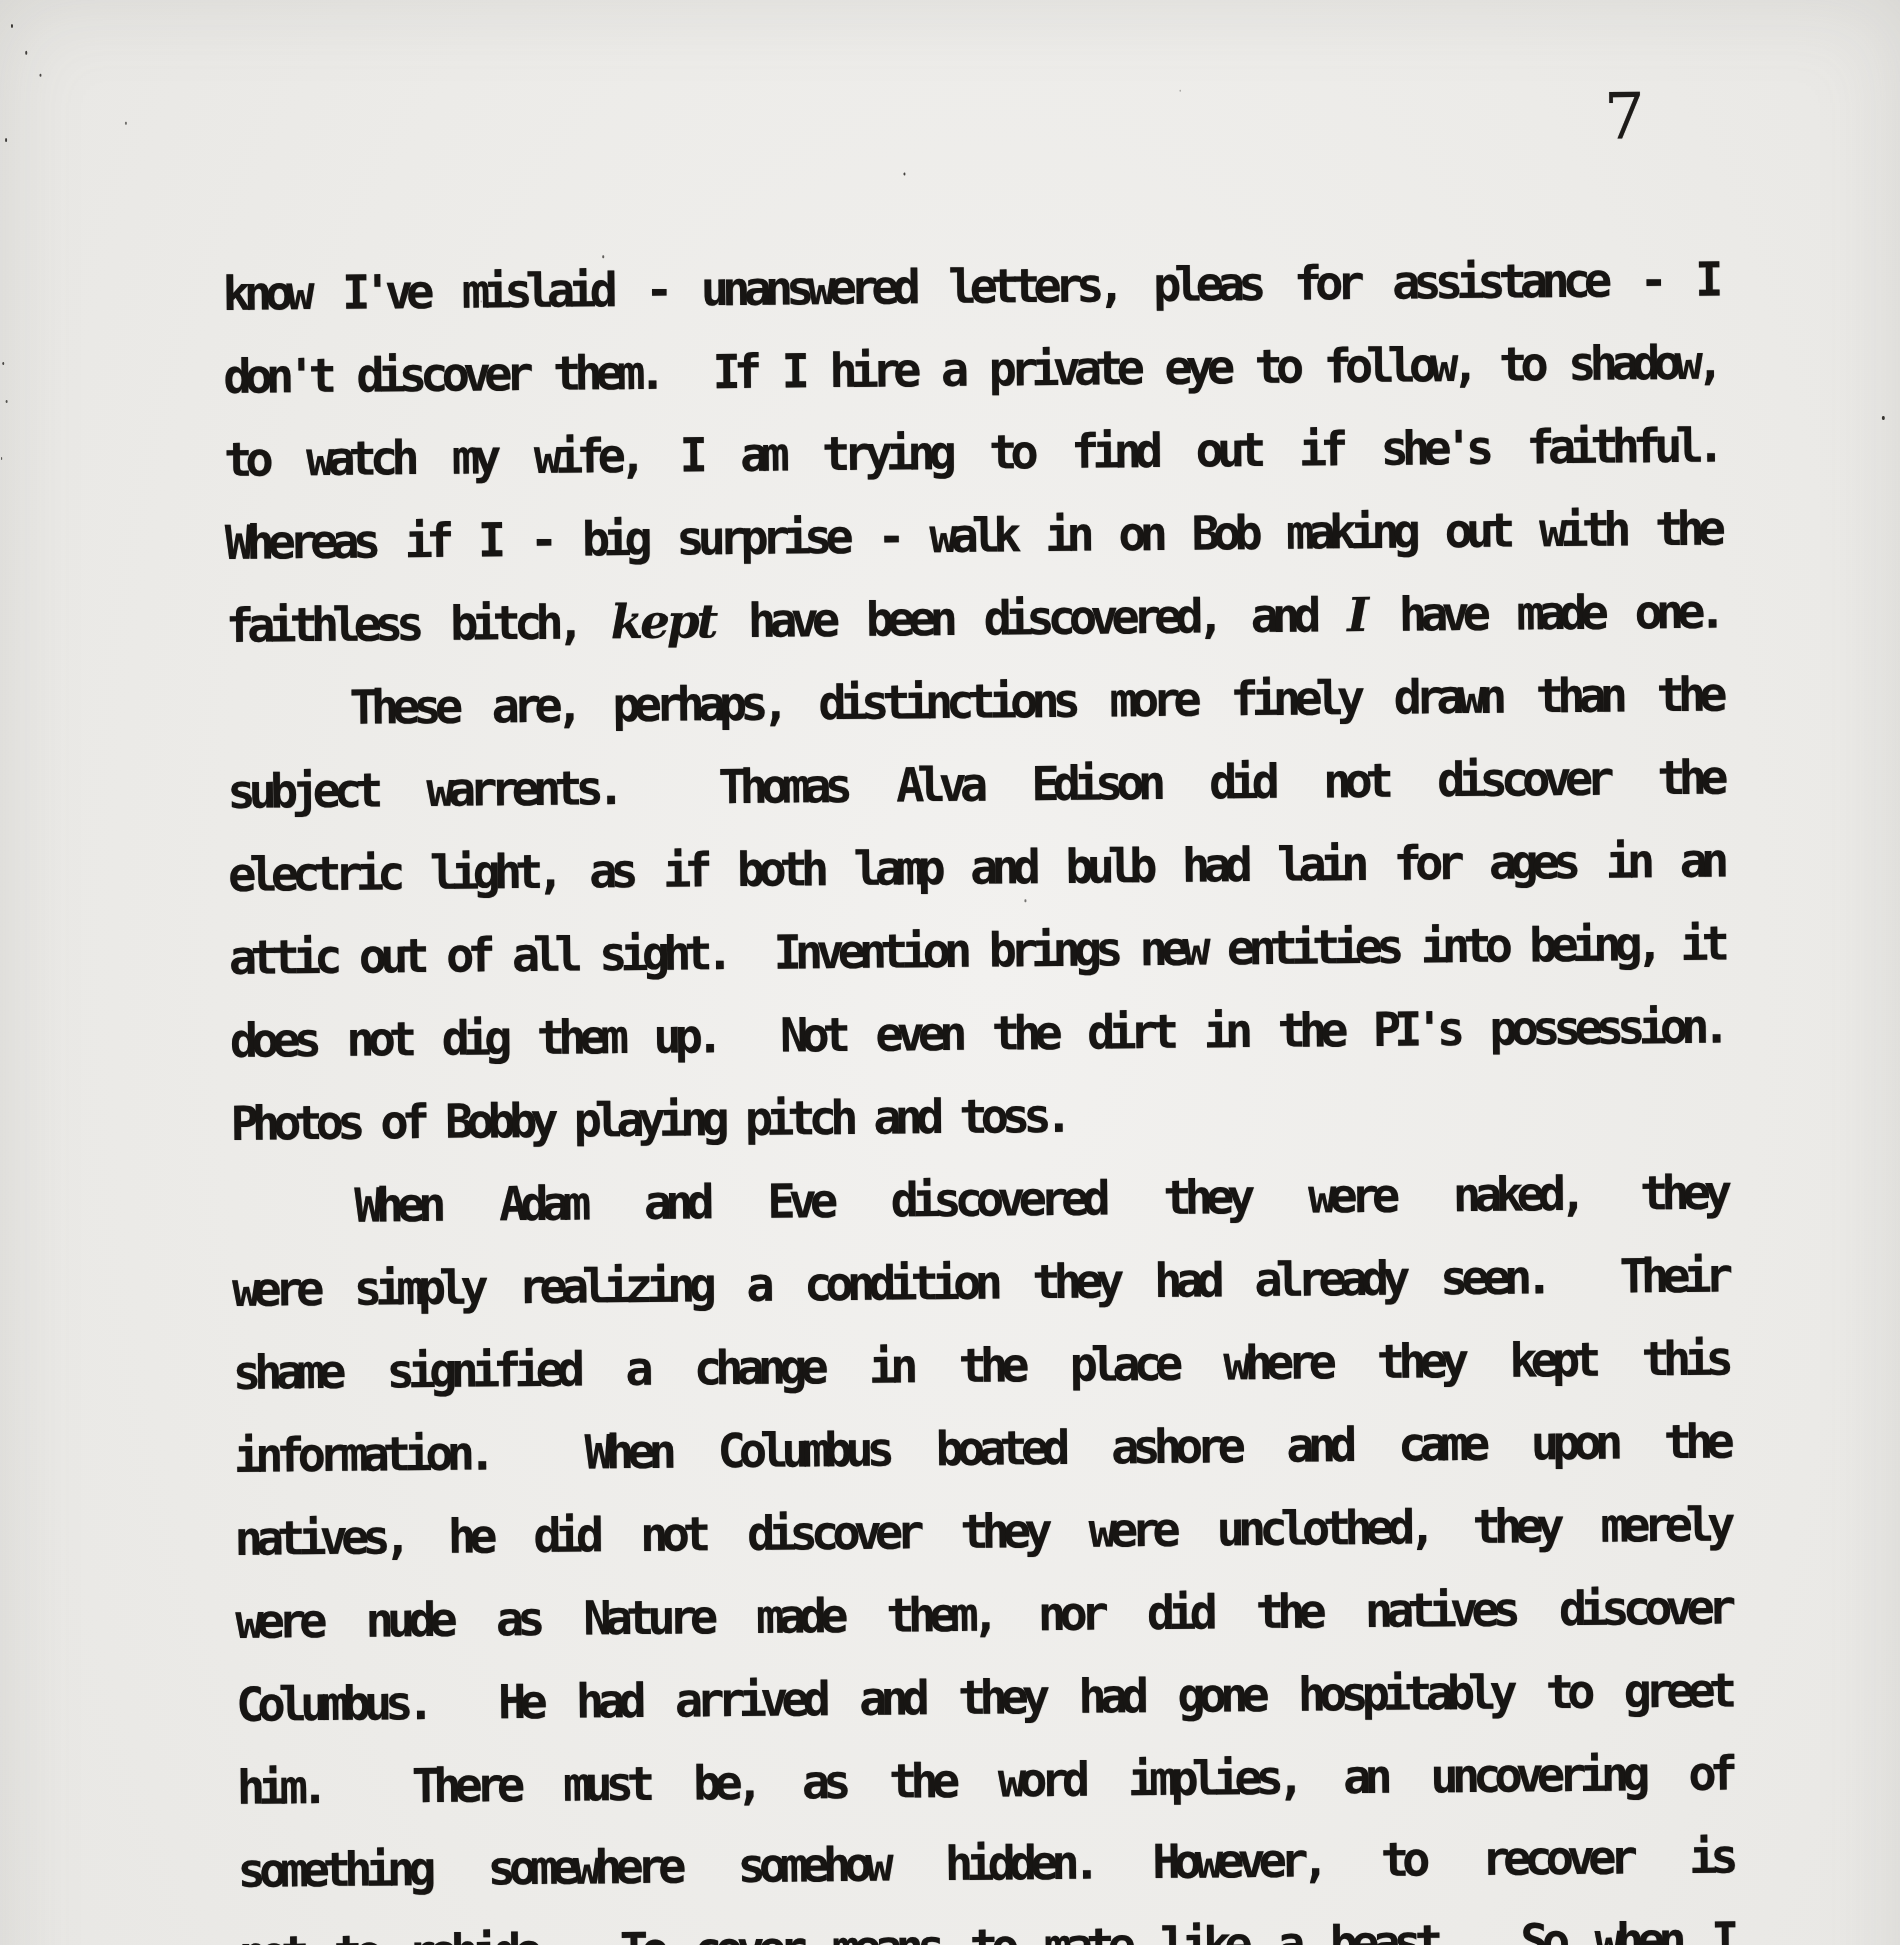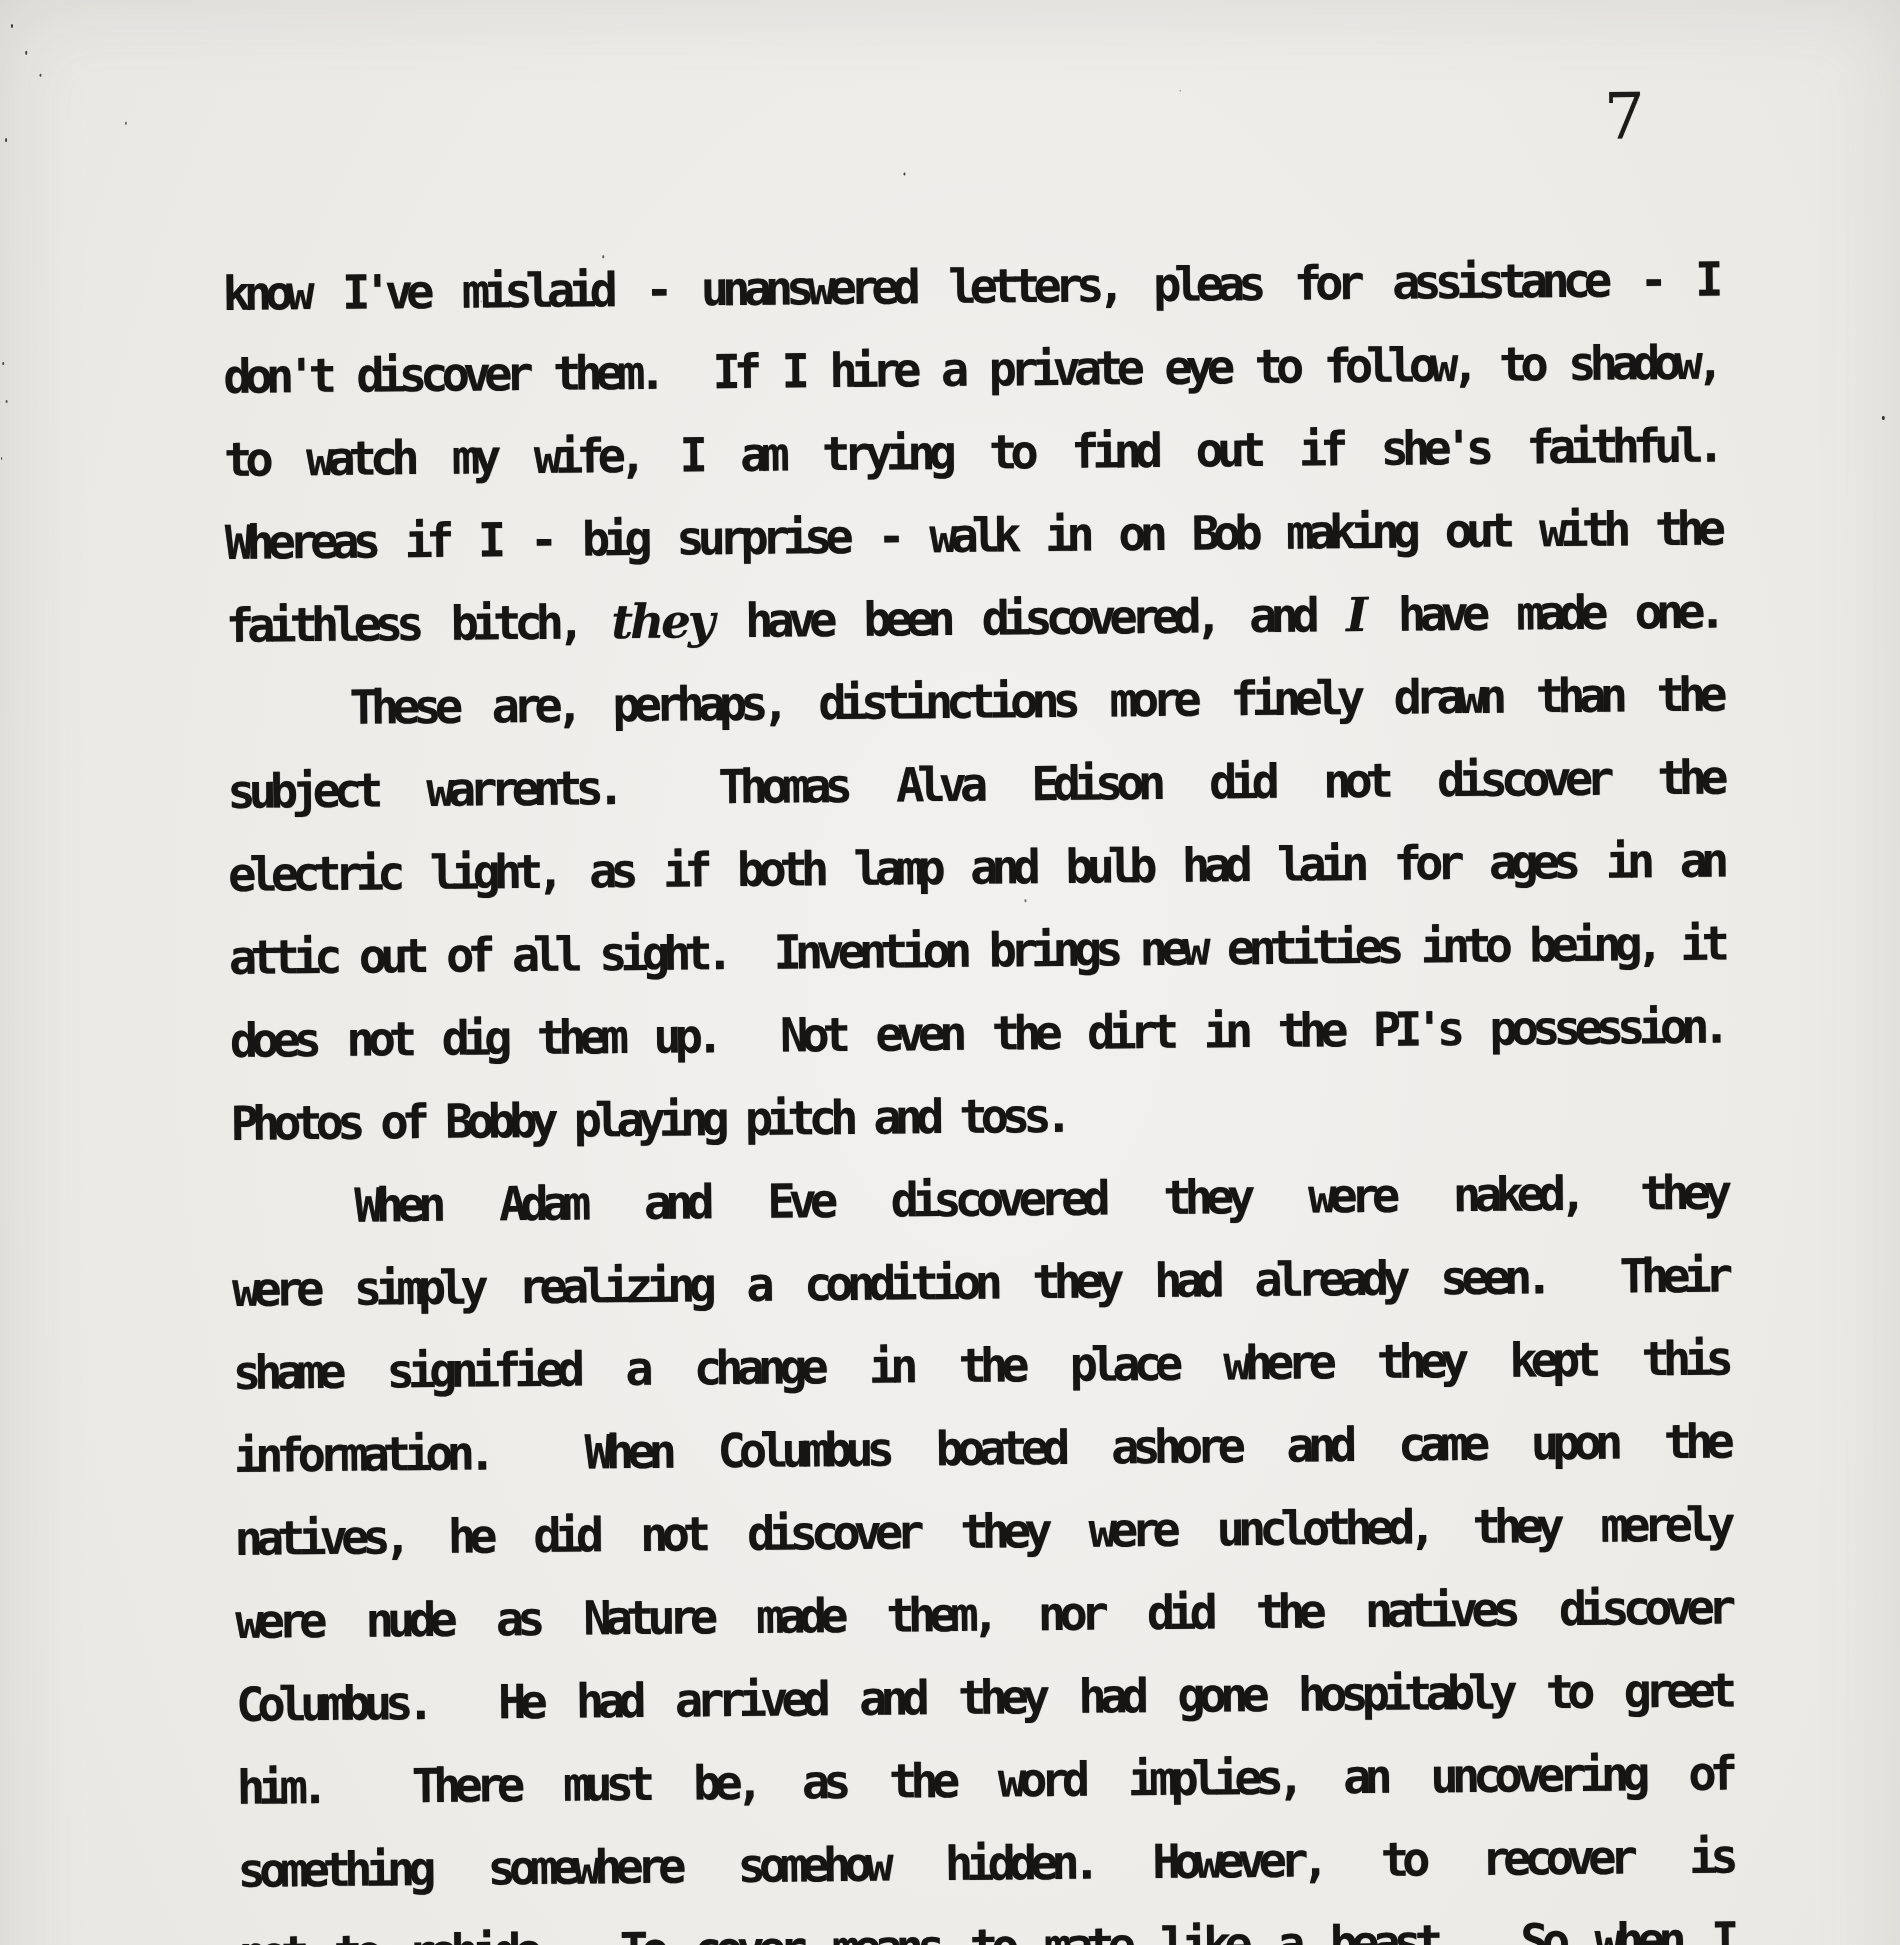--- a/index.html
+++ b/index.html
@@ -79,21 +79,21 @@
 <div class="sheet">
   <div class="rotor">
 
     <div class="page-number">7</div>
 
     <div class="text-block" id="text-block">
         <div class="line just"><span>know I've mislaid - unanswered letters, pleas for assistance - I</span></div>
         <div class="line just"><span>don't discover them.&nbsp; If I hire a private eye to follow, to shadow,</span></div>
         <div class="line just"><span>to watch my wife, I am trying to find out if she's faithful.</span></div>
         <div class="line just"><span>Whereas if I - big surprise - walk in on Bob making out with the</span></div>
-        <div class="line just"><span>faithless bitch, </span><span class="ital">they</span><span> have been discovered, and </span><span class="ital">I</span><span> have made one.</span></div>
+        <div class="line just"><span>faithless bitch, </span><span class="ital">kept</span><span> have been discovered, and </span><span class="ital">I</span><span> have made one.</span></div>
         <div class="line just indent"><span>These are, perhaps, distinctions more finely drawn than the</span></div>
         <div class="line just"><span>subject warrents.&nbsp; Thomas Alva Edison did not discover the</span></div>
         <div class="line just"><span>electric light, as if both lamp and bulb had lain for ages in an</span></div>
         <div class="line just"><span>attic out of all sight.&nbsp; Invention brings new entities into being, it</span></div>
         <div class="line just"><span>does not dig them up.&nbsp; Not even the dirt in the PI's possession.</span></div>
         <div class="line end"><span>Photos of Bobby playing pitch and toss.</span></div>
         <div class="line just indent"><span>When Adam and Eve discovered they were naked, they</span></div>
         <div class="line just"><span>were simply realizing a condition they had already seen.&nbsp; Their</span></div>
         <div class="line just"><span>shame signified a change in the place where they kept this</span></div>
         <div class="line just"><span>information.&nbsp; When Columbus boated ashore and came upon the</span></div>

